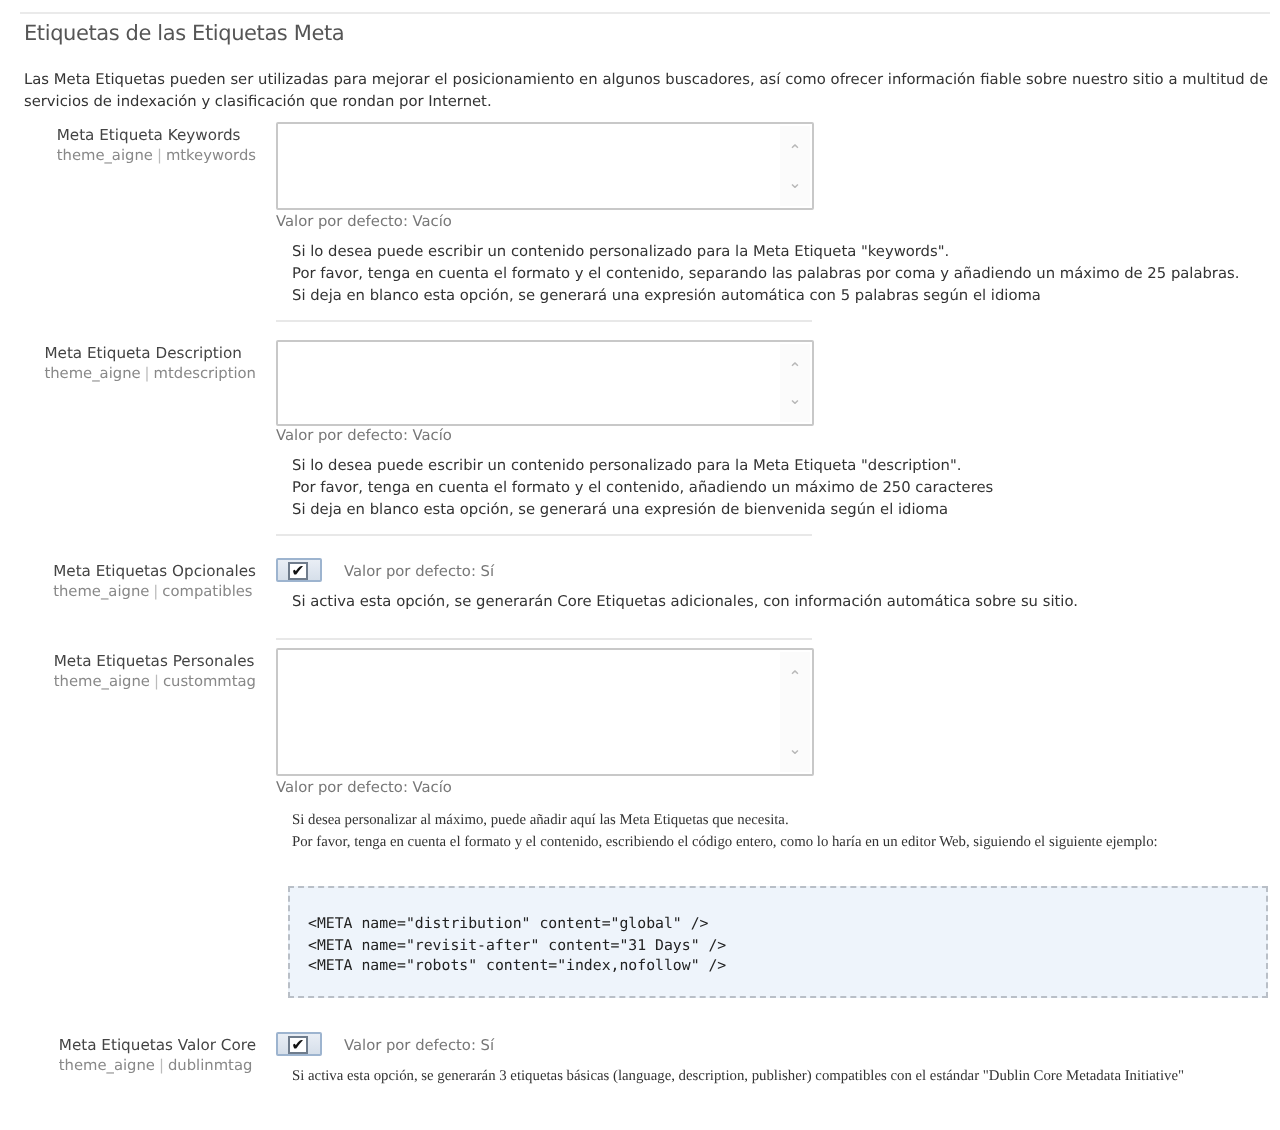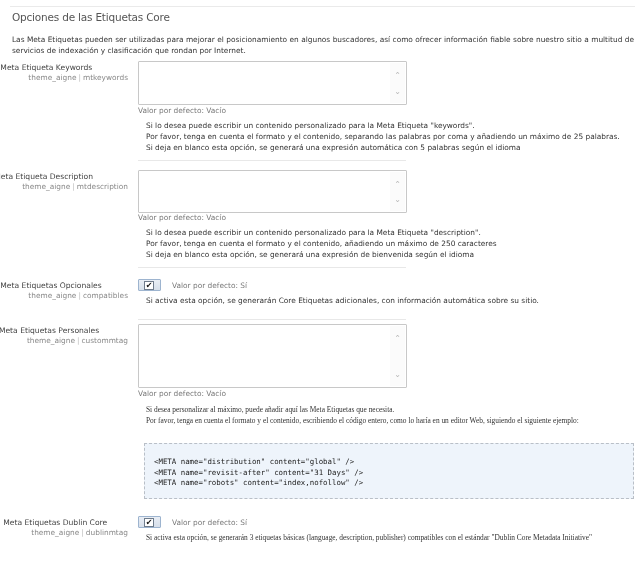--- a/index.html
+++ b/index.html
@@ -5,21 +5,21 @@
   * { box-sizing: border-box; margin: 0; padding: 0; }
   html, body { width: 640px; height: 565px; background: #ffffff; overflow: hidden; }
   body { font-family: "DejaVu Sans", sans-serif; font-size: 7.6px; color: #333333; position: relative; }
 
   .top-rule { position: absolute; left: 10px; top: 6px; width: 625px; height: 1px; background: #eaeaea; }
   .section-title { position: absolute; left: 12px; top: 11px; font-size: 10.5px; color: #555555; letter-spacing: -0.2px; }
   .intro { position: absolute; left: 12px; top: 34px; width: 622px; font-size: 7.4px; line-height: 11px; color: #333333; text-align: justify; }
 
   .label-col { position: absolute; right: 512px; text-align: left; line-height: 10px; white-space: nowrap; }
   .label-title { font-size: 7.6px; color: #444444; display: block; }
-  .label-id { font-size: 7.4px; color: #888888; display: block; margin-left: 28px; }
+  .label-id { font-size: 7.4px; color: #888888; display: block; }
   .label-id .sep { color: #bbbbbb; padding: 0 2px; }
 
   .textarea {
     position: absolute; left: 138px; width: 269px;
     border: 1px solid #c8c8c8; background: #ffffff;
     resize: none; font-family: "DejaVu Sans", sans-serif; font-size: 8px;
     border-radius: 1px;
   }
   .ta-scroll { position: absolute; right: 1px; top: 1px; bottom: 1px; width: 15px; background: #fbfbfb; }
   .ta-up, .ta-down { position: absolute; right: 4px; width: 7px; height: 7px; color: #b8b8b8; font-size: 8px; line-height: 7px; text-align: center; }
@@ -50,21 +50,21 @@
     background: #eef4fb; border: 1px dashed #b9bfc7;
     font-family: "DejaVu Sans Mono", monospace; font-size: 7.4px; line-height: 10.5px; color: #222222;
     padding: 13px 0 0 9px;
   }
   .code-line { display: block; white-space: pre; }
 </style>
 </head>
 <body>
 
 <div class="top-rule"></div>
-<div class="section-title">Opciones de las Etiquetas Core</div>
+<div class="section-title">Etiquetas de las Etiquetas Meta</div>
 <div class="intro">Las Meta Etiquetas pueden ser utilizadas para mejorar el posicionamiento en algunos buscadores, así como ofrecer información fiable sobre nuestro sitio a multitud de servicios de indexación y clasificación que rondan por Internet.</div>
 
 <div class="label-col" style="top:63px;">
   <span class="label-title">Meta Etiqueta Keywords</span>
   <span class="label-id"><span>theme_aigne</span><span class="sep">|</span><span>mtkeywords</span></span>
 </div>
 <div class="textarea" style="top:61px; height:44px;">
   <div class="ta-scroll">
     <span class="ta-up">⌃</span>
     <span class="ta-down">⌄</span>
@@ -122,20 +122,20 @@
   <div>Si desea personalizar al máximo, puede añadir aquí las Meta Etiquetas que necesita.</div>
   <div>Por favor, tenga en cuenta el formato y el contenido, escribiendo el código entero, como lo haría en un editor Web, siguiendo el siguiente ejemplo:</div>
 </div>
 <div class="code-box">
   <span class="code-line">&lt;META name="distribution" content="global" /&gt;</span>
   <span class="code-line">&lt;META name="revisit-after" content="31 Days" /&gt;</span>
   <span class="code-line">&lt;META name="robots" content="index,nofollow" /&gt;</span>
 </div>
 
 <div class="label-col" style="top:518px;">
-  <span class="label-title">Meta Etiquetas Dublin Core</span>
+  <span class="label-title">Meta Etiquetas Valor Core</span>
   <span class="label-id"><span>theme_aigne</span><span class="sep">|</span><span>dublinmtag</span></span>
 </div>
 <div class="checkbox" style="top:516px;">
   <div class="box">✔</div>
 </div>
 <div class="cb-default" style="top:518px;">Valor por defecto: Sí</div>
 <div class="help justify" style="top:532px;">Si activa esta opción, se generarán 3 etiquetas básicas (language, description, publisher) compatibles con el estándar "Dublin Core Metadata Initiative"</div>
 
 </body></html>

